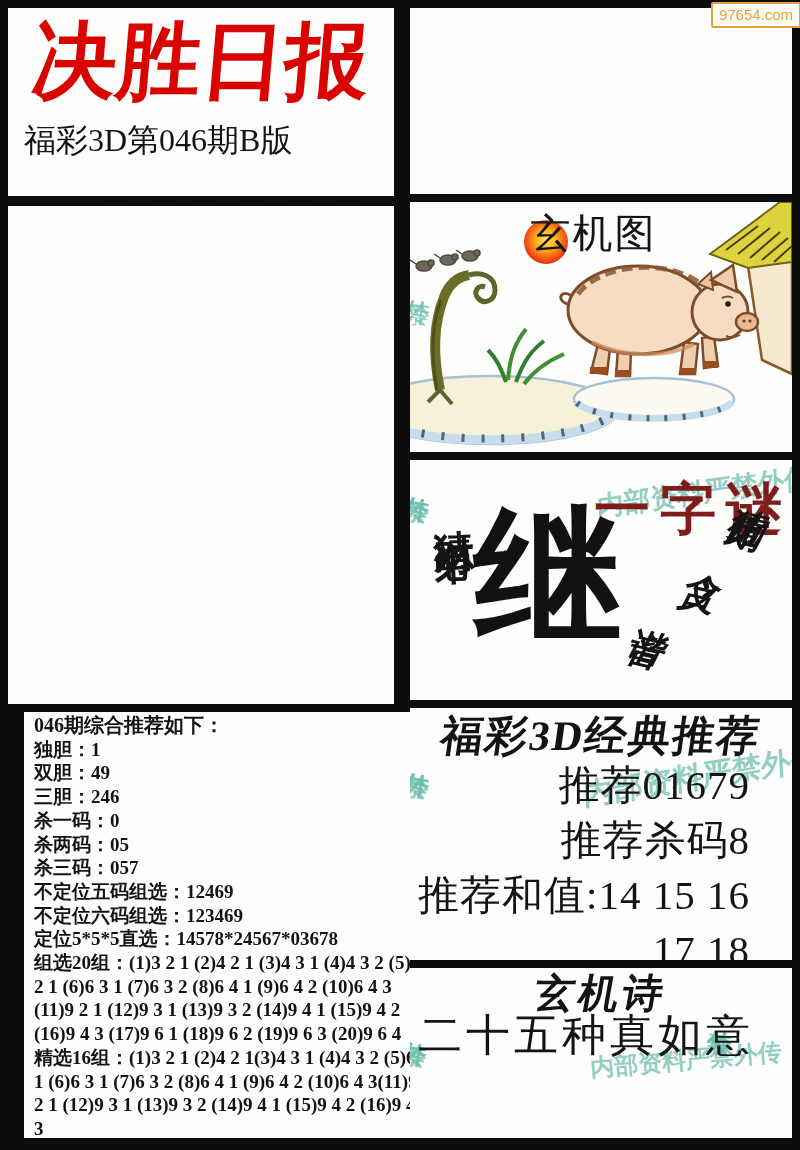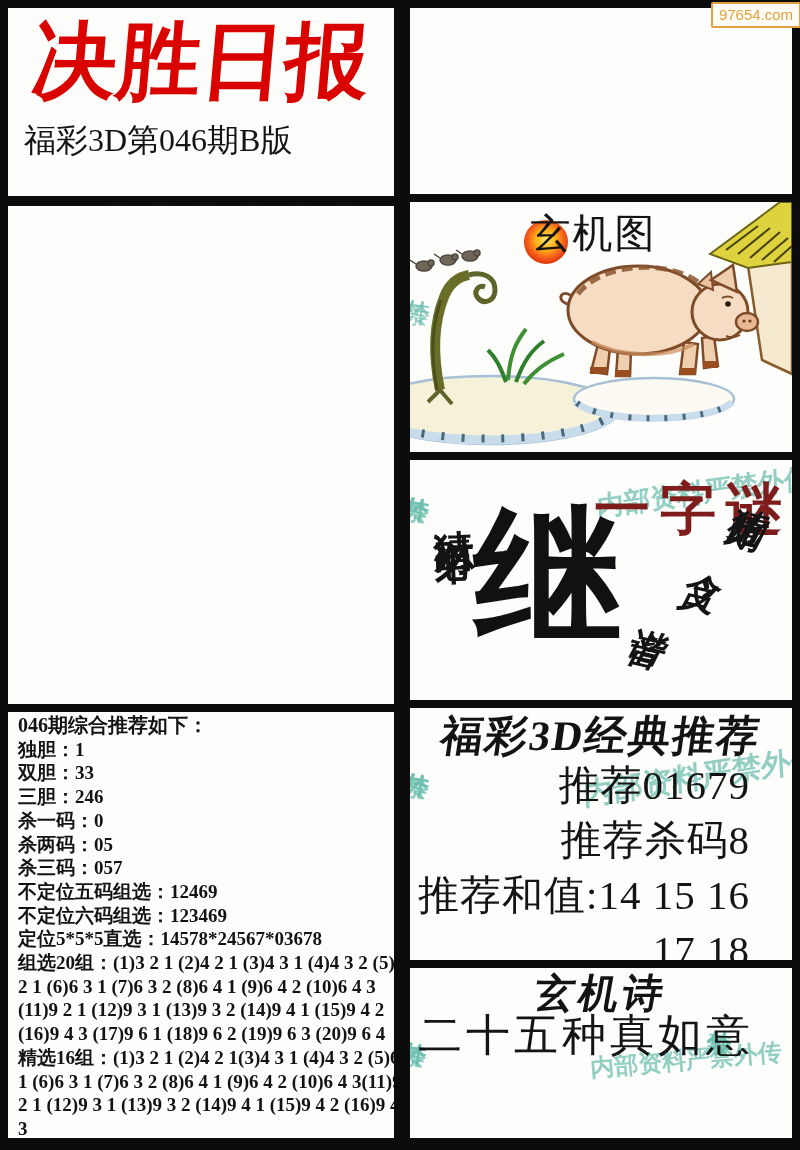--- a/index.html
+++ b/index.html
@@ -4,21 +4,21 @@
 <style>
   html,body{margin:0;padding:0;}
   body{background:#222;font-family:"Liberation Serif","DejaVu Serif",serif;}
   .sheet{position:relative;width:800px;height:1150px;background:#0c0c0c;overflow:hidden;margin:0 auto;padding-left:16px;}
   .box{position:absolute;background:#fdfdfb;overflow:hidden;}
 
   
   .box-masthead{left:8px;top:8px;width:386px;height:188px;}
   .box-topright{left:410px;top:8px;width:382px;height:186px;}
   .box-leftempty{left:8px;top:206px;width:386px;height:498px;}
-  .box-leftlist{left:8px;top:712px;width:386px;height:426px;}
+  .box-leftlist{left:24px;top:712px;width:386px;height:426px;}
   .box-mystery{left:410px;top:202px;width:382px;height:250px;}
   .box-riddle{left:410px;top:460px;width:382px;height:240px;}
   .box-classic{left:410px;top:708px;width:382px;height:252px;}
   .box-poem{left:410px;top:968px;width:382px;height:170px;}
 
   
   .mast-title{margin-top:6px;text-align:center;font-size:84px;font-weight:bold;
     color:#d90400;transform:skewX(-5deg);letter-spacing:0px;line-height:1.15;white-space:nowrap;}
   .mast-issue{margin-top:8px;padding-left:16px;font-size:32px;color:#141414;white-space:nowrap;}
 
@@ -211,21 +211,21 @@
     <div class="poem-title">玄机诗</div>
     <div class="poem-lines">
       <div>二十五种真如意</div>
     </div>
   </div>
 
   <div class="box box-leftlist">
     <div class="list-wrap">
       <div class="list-heading">046期综合推荐如下：</div>
       <div class="list-line">独胆：1</div>
-      <div class="list-line">双胆：33</div>
+      <div class="list-line">双胆：49</div>
       <div class="list-line">三胆：246</div>
       <div class="list-line">杀一码：0</div>
       <div class="list-line">杀两码：05</div>
       <div class="list-line">杀三码：057</div>
       <div class="list-line">不定位五码组选：12469</div>
       <div class="list-line">不定位六码组选：123469</div>
       <div class="list-line">定位5*5*5直选：14578*24567*03678</div>
       <div class="list-line">组选20组：(1)3 2 1 (2)4 2 1 (3)4 3 1 (4)4 3 2 (5)6</div>
       <div class="list-line">2 1 (6)6 3 1 (7)6 3 2 (8)6 4 1 (9)6 4 2 (10)6 4 3</div>
       <div class="list-line">(11)9 2 1 (12)9 3 1 (13)9 3 2 (14)9 4 1 (15)9 4 2</div>

